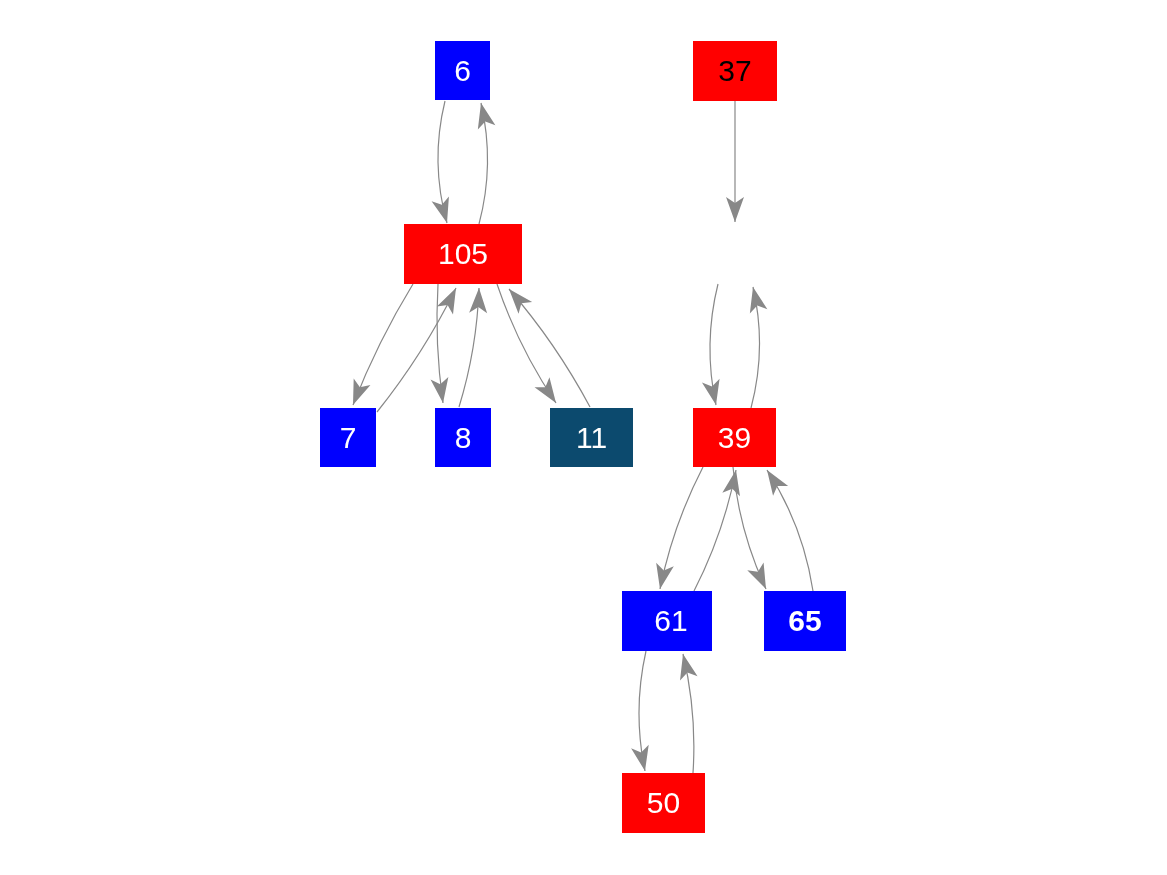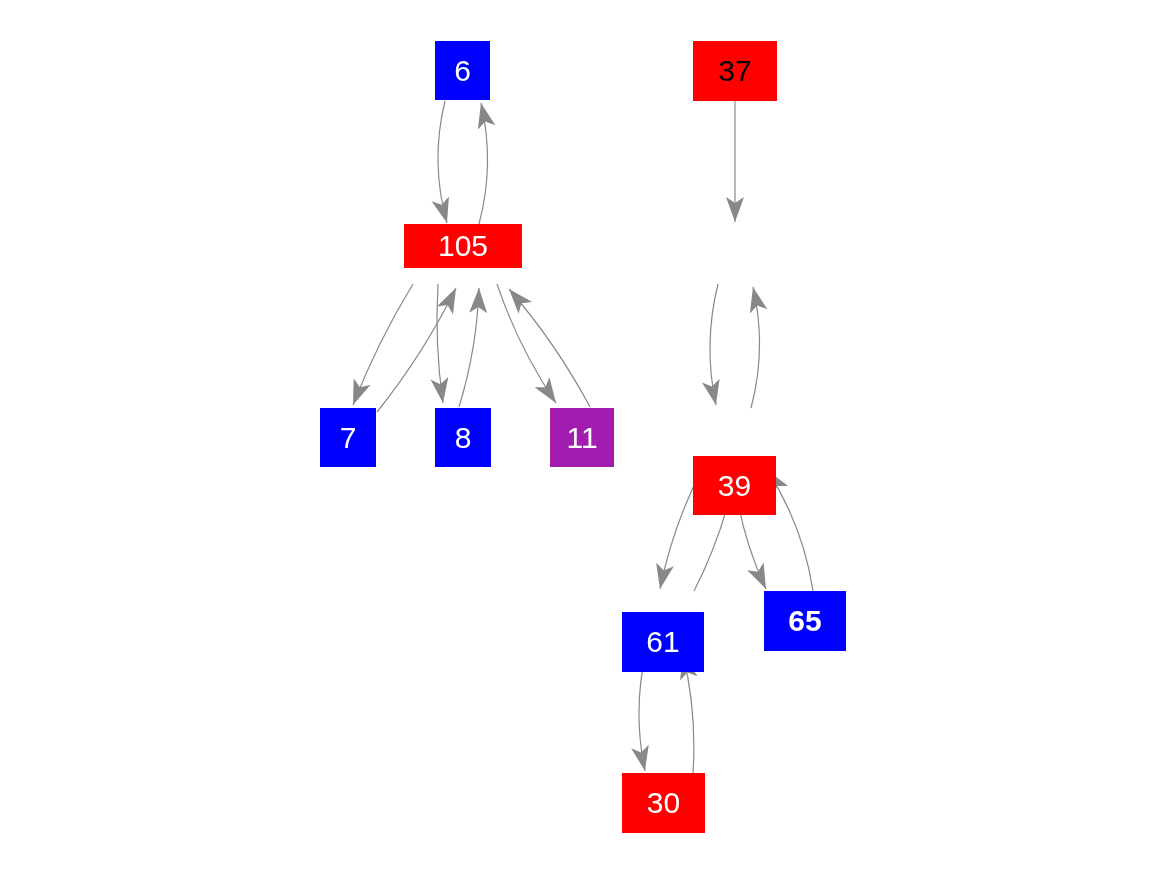--- a/index.html
+++ b/index.html
@@ -74,22 +74,22 @@
       <path d="M 813 591 Q 803.0862517582714 525.5250613150373 767 470" fill="none" stroke="#888888" stroke-width="1.2"></path>
       <path d="M 767 470 L 788.1696770660783 486.0575456691849 L 777.3537624602784 485.93108919428073 L 773.077066250444 495.86637326313286 Z" fill="#888888" stroke="none"></path>
       <path d="M 646 651 Q 632.5004513653804 710.8916704280448 645 771" fill="none" stroke="#888888" stroke-width="1.2"></path>
       <path d="M 645 771 L 631.0986309419745 748.3559734518665 L 641.1316972197858 752.3979508225415 L 648.7216248995669 744.6912655548215 Z" fill="#888888" stroke="none"></path>
       <path d="M 693 773 Q 696.9683898995352 712.746353789955 683 654" fill="none" stroke="#888888" stroke-width="1.2"></path>
       <path d="M 683 654 L 697.5390205613179 676.2399838380692 L 687.3951806378416 672.4846527465555 L 680.0272442751074 680.4038391791822 Z" fill="#888888" stroke="none"></path>
     </svg>
   <div class="node-layer" id="nodeLayer">
       <div class="node" style="left: 435px; top: 41px; width: 55px; height: 59px; background: rgb(0, 0, 255); color: rgb(255, 255, 255);">6</div>
       <div class="node" style="left: 693px; top: 41px; width: 84px; height: 60px; background: rgb(255, 0, 0); color: #000000;">37</div>
-      <div class="node" style="left: 404px; top: 224px; width: 118px; height: 44px; background: rgb(255, 0, 0); color: rgb(255, 255, 255);">105</div>
+      <div class="node" style="left: 404px; top: 224px; width: 118px; height: 60px; background: rgb(255, 0, 0); color: rgb(255, 255, 255);">105</div>
       <div class="node" style="left: 320px; top: 408px; width: 56px; height: 59px; background: rgb(0, 0, 255); color: rgb(255, 255, 255);">7</div>
       <div class="node" style="left: 435px; top: 408px; width: 56px; height: 59px; background: rgb(0, 0, 255); color: rgb(255, 255, 255);">8</div>
-      <div class="node" style="left: 550px; top: 408px; width: 64px; height: 59px; background: #a21caf; color: rgb(255, 255, 255);">11</div>
-      <div class="node" style="left: 693px; top: 408px; width: 83px; height: 59px; background: rgb(255, 0, 0); color: rgb(255, 255, 255); margin-top: 48px;">39</div>
-      <div class="node" style="left: 622px; top: 612px; width: 82px; height: 60px; background: rgb(0, 0, 255); color: rgb(255, 255, 255);">61</div>
+      <div class="node" style="left: 550px; top: 408px; width: 83px; height: 59px; background: #0c4a6e; color: rgb(255, 255, 255);">11</div>
+      <div class="node" style="left: 693px; top: 408px; width: 83px; height: 59px; background: rgb(255, 0, 0); color: rgb(255, 255, 255);">39</div>
+      <div class="node" style="left: 622px; top: 591px; width: 82px; height: 60px; background: rgb(0, 0, 255); color: rgb(255, 255, 255); padding-left: 8px;">61</div>
       <div class="node" style="left: 764px; top: 591px; width: 82px; height: 60px; background: rgb(0, 0, 255); color: rgb(255, 255, 255); font-weight: bold;">65</div>
-      <div class="node" style="left: 622px; top: 773px; width: 83px; height: 60px; background: rgb(255, 0, 0); color: rgb(255, 255, 255);">30</div>
+      <div class="node" style="left: 622px; top: 773px; width: 83px; height: 60px; background: rgb(255, 0, 0); color: rgb(255, 255, 255);">50</div>
     </div>
 </div>
 
 </body></html>

